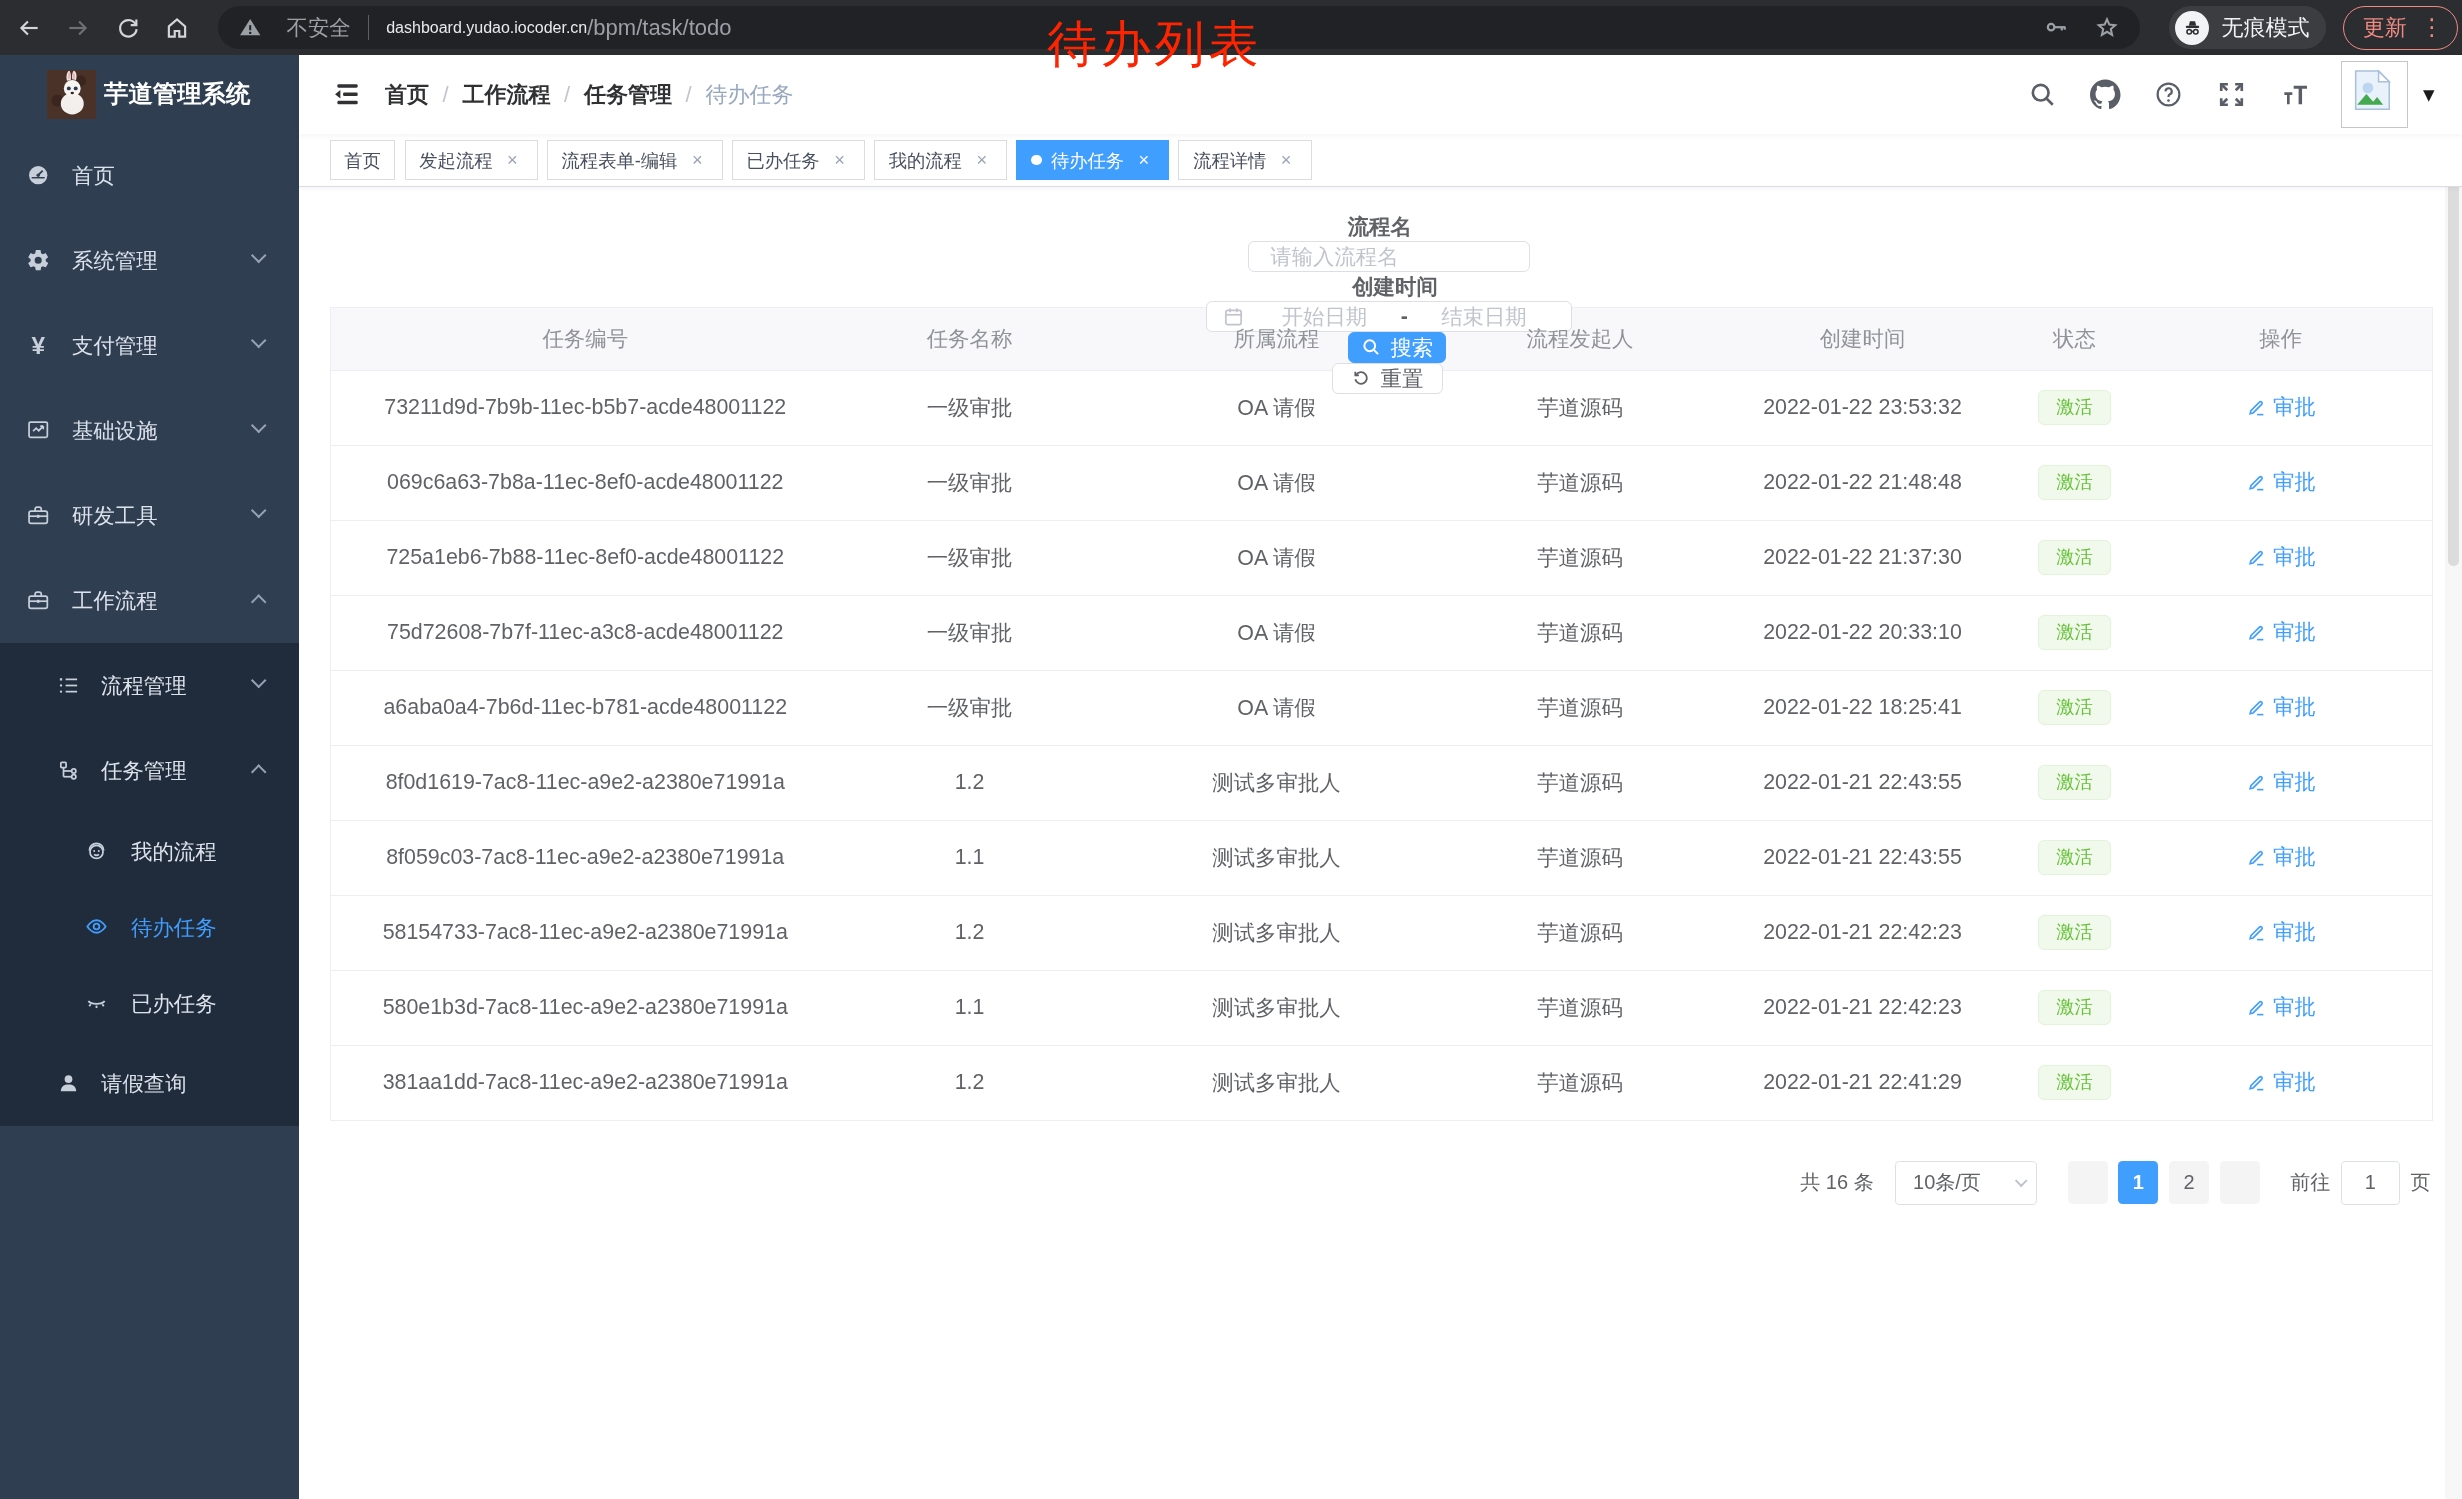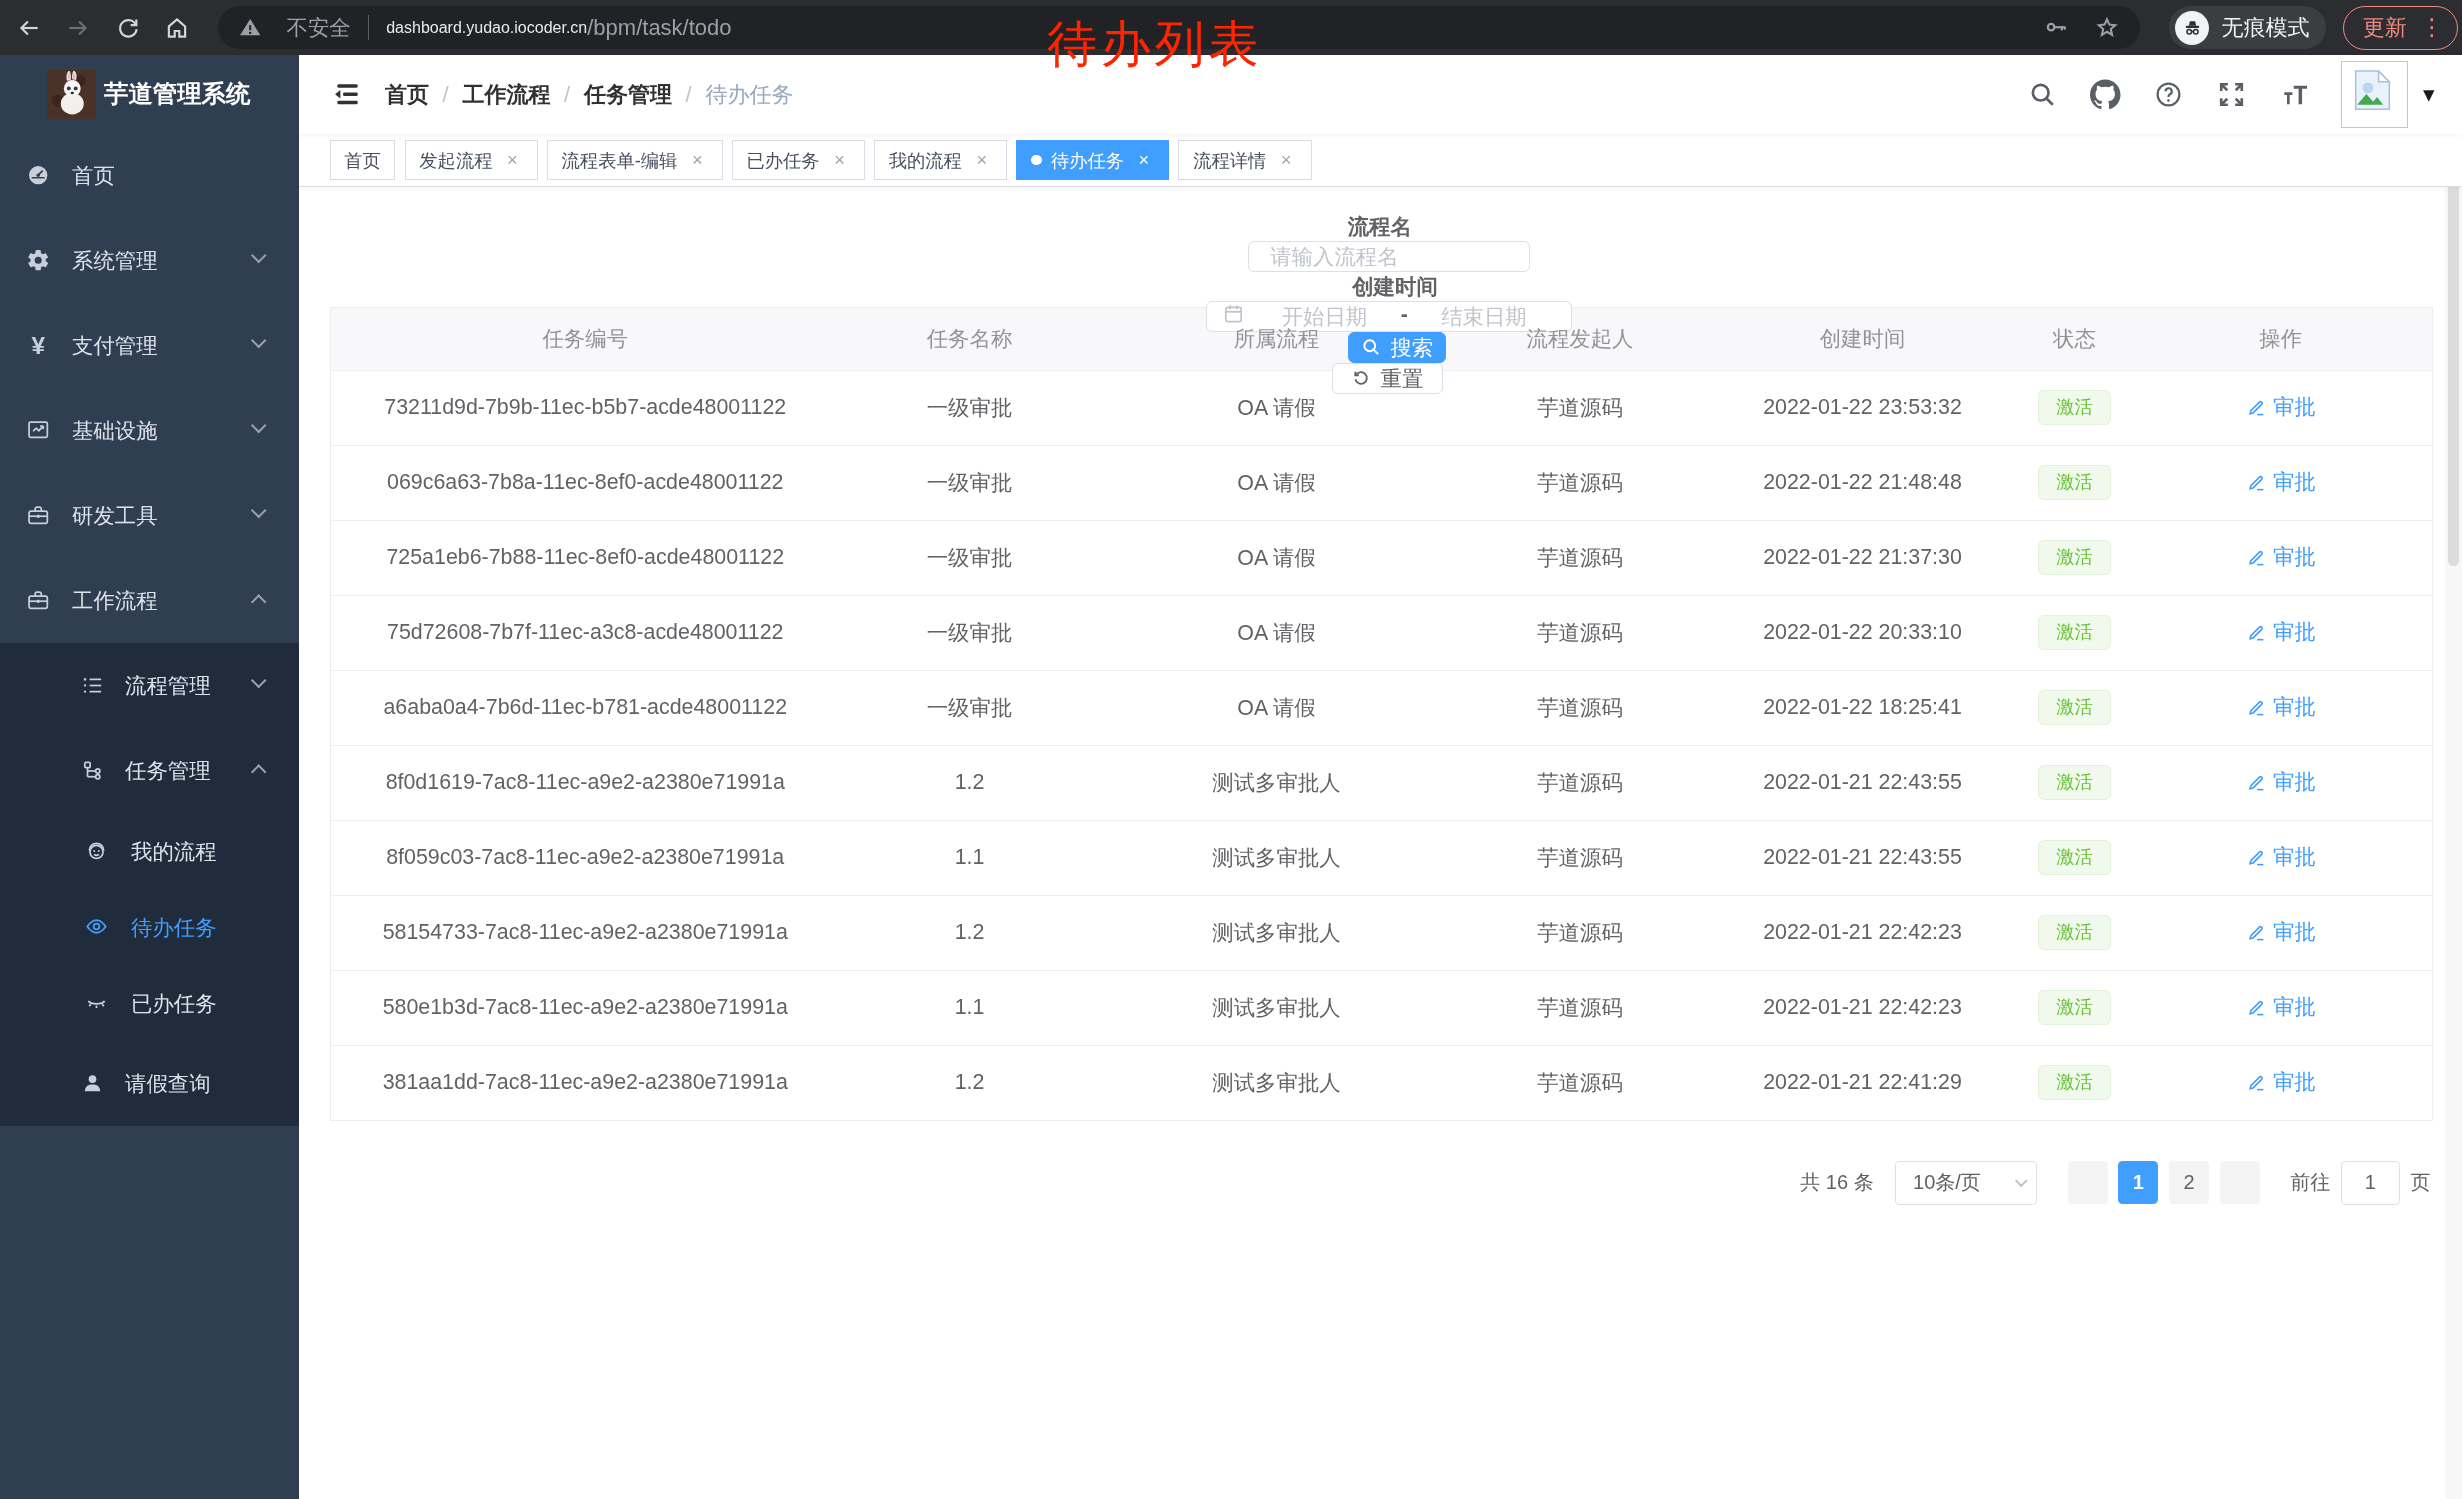--- a/index.html
+++ b/index.html
@@ -29,21 +29,21 @@
   .annotation { position:absolute; left:1047px; top:10.7px; font-size:50px; font-weight:500; color:#ff2400; letter-spacing:3.8px; z-index:60; }
 
   
   .app { position:absolute; top:55px; left:0; width:2462px; height:1445px; display:flex; }
   .sidebar { width:299px; background:#2f3e51; height:100%; flex:none; color:#d4dbe5; }
   .logo-row { height:78px; display:flex; align-items:center; padding-left:47px; }
   .logo-img { width:49px; height:49px; flex:none; }
   .logo-title { color:#fff; font-size:24.4px; font-weight:bold; margin-left:8px; white-space:nowrap; }
   .mi { display:flex; align-items:center; position:relative; cursor:pointer; }
   .mi-top { height:85px; }
-  .mi-sub1 { height:85px;margin-left:24px; }
+  .mi-sub1 { height:85px; }
   .mi-sub2 { height:76px; }
   .mi .mic { position:absolute; left:26px; width:24.4px; height:24.4px; display:flex; align-items:center; justify-content:center; color:#c7cfda; }
   .mi .mil { position:absolute; left:72px; font-size:21.4px; color:#dde3ec; white-space:nowrap; }
   .mi-sub1 .mic { left:56px; }
   .mi-sub1 .mil { left:101px; }
   .mi-sub2 .mic { left:84px; }
   .mi-sub2 .mil { left:131px; }
   .submenu { background:#202c3b; }
   .chev { position:absolute; right:35px; width:11.4px; height:11.4px; border-right:2.3px solid #96a2b3; border-bottom:2.3px solid #96a2b3; }
   .chev.down { transform:rotate(45deg); top:32px; }
@@ -69,21 +69,21 @@
   .tag { height:40px; border:1.5px solid #d8dce5; background:#fff; color:#495060; font-size:18.3px; display:flex; align-items:center; padding:0 13.7px; margin-right:9.2px; white-space:nowrap; }
   .tag .tclose { color:#9aa3b5; font-size:18.3px; margin-left:9.2px; width:21.4px; height:21.4px; display:flex; align-items:center; justify-content:center; border-radius:50%; }
   .tag.active { background:#409eff; border-color:#409eff; color:#fff; }
   .tag.active .tclose { color:#fff; }
   .tag .dot { width:10.7px; height:10.7px; border-radius:50%; background:#fff; margin-right:9.2px; }
 
   
   .content { flex:1; padding:23px 32px 0 30.5px; background:#fff; }
   .filter-row { display:flex; align-items:center; height:49px; margin-top:1.5px;flex-direction:column; }
   .f-label { font-size:21.4px; font-weight:bold; color:#606266; white-space:nowrap; }
-  .input { height:49px; border:1.5px solid #dcdfe6; border-radius:6.1px; display:flex; align-items:flex-start; background:#fff; }
+  .input { height:49px; border:1.5px solid #dcdfe6; border-radius:6.1px; display:flex; align-items:center; background:#fff; }
   .name-input { width:282px; margin-left:18.3px; padding-left:21.4px; }
   .placeholder { color:#c0c4cc; font-size:21.4px; white-space:nowrap; }
   .time-label { margin-left:30.5px; }
   .date-range { width:366px; margin-left:18.3px; padding:0 15.3px; }
   .date-range .dicon { color:#c0c4cc; display:flex; margin-right:7.6px; }
   .date-range .dfield { flex:1; text-align:center; }
   .date-range .dsep { color:#606266; font-size:21.4px; margin:0 4.6px; font-weight:bold; }
   .btn { height:49px; border-radius:6.1px; font-size:21.4px; display:flex; align-items:center; justify-content:center; white-space:nowrap; cursor:pointer; }
   .btn svg { margin-right:9.2px; }
   .btn-primary { background:#409eff; color:#fff; border:1.5px solid #409eff; width:98px; margin-left:35px; }

